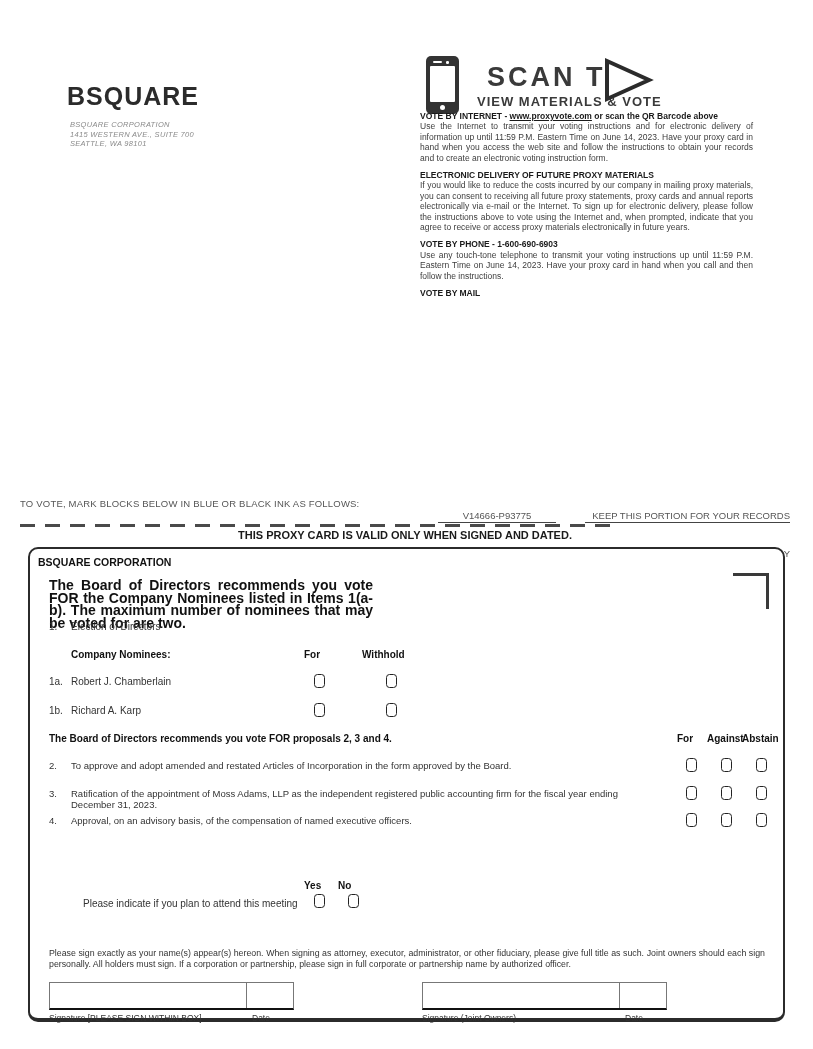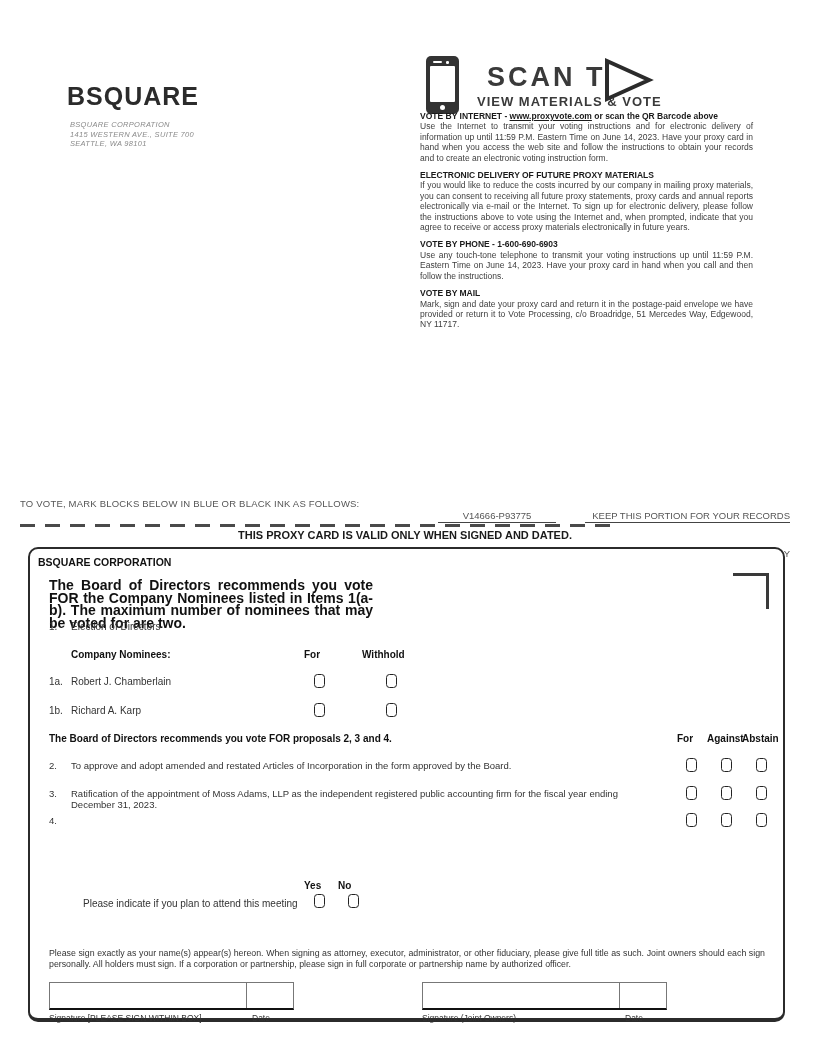--- a/index.html
+++ b/index.html
@@ -95,21 +95,20 @@
     <div class="vm">
       <div class="vm-head">ELECTRONIC DELIVERY OF FUTURE PROXY MATERIALS</div>
       <div>If you would like to reduce the costs incurred by our company in mailing proxy materials, you can consent to receiving all future proxy statements, proxy cards and annual reports electronically via e-mail or the Internet. To sign up for electronic delivery, please follow the instructions above to vote using the Internet and, when prompted, indicate that you agree to receive or access proxy materials electronically in future years.</div>
     </div>
     <div class="vm">
       <div class="vm-head">VOTE BY PHONE - 1-600-690-6903</div>
       <div>Use any touch-tone telephone to transmit your voting instructions up until 11:59 P.M. Eastern Time on June 14, 2023. Have your proxy card in hand when you call and then follow the instructions.</div>
     </div>
     <div class="vm">
       <div class="vm-head">VOTE BY MAIL</div>
-      <div>Mark, sign and date your proxy card and return it in the postage-paid envelope we have provided or return it to Vote Processing, c/o Broadridge, 51 Mercedes Way, Edgewood, NY 11717.</div>
     </div>
   </div>
 
   <div class="mark-instr">TO VOTE, MARK BLOCKS BELOW IN BLUE OR BLACK INK AS FOLLOWS:</div>
   <div class="ctrl-num">V14666-P93775</div>
   <div class="keep">KEEP THIS PORTION FOR YOUR RECORDS</div>
   <div class="dashes"></div>
   <div class="valid">THIS PROXY CARD IS VALID ONLY WHEN SIGNED AND DATED.</div>
   <div class="detach">DETACH AND RETURN THIS PORTION ONLY</div>
 
@@ -160,20 +159,21 @@
     <div class="row" style="top:239px;">
       <span class="prop-num">3.</span>
       <span class="prop-txt">Ratification of the appointment of Moss Adams, LLP as the independent registered public accounting firm for the fiscal year ending December 31, 2023.</span>
       <span class="cb" style="left:656px; top:-2px;"></span>
       <span class="cb" style="left:691px; top:-2px;"></span>
       <span class="cb" style="left:726px; top:-2px;"></span>
     </div>
 
     <div class="row" style="top:266px;">
       <span class="prop-num">4.</span>
+      <span class="prop-txt">Approval, on an advisory basis, of the compensation of named executive officers.</span>
       <span class="cb" style="left:656px; top:-2px;"></span>
       <span class="cb" style="left:691px; top:-2px;"></span>
       <span class="cb" style="left:726px; top:-2px;"></span>
     </div>
 
 
     <span class="col-head" style="left:274px; top:331px; width:32px;">Yes</span>
     <span class="col-head" style="left:308px; top:331px; width:32px;">No</span>
 
     <div class="row" style="top:349px;">

